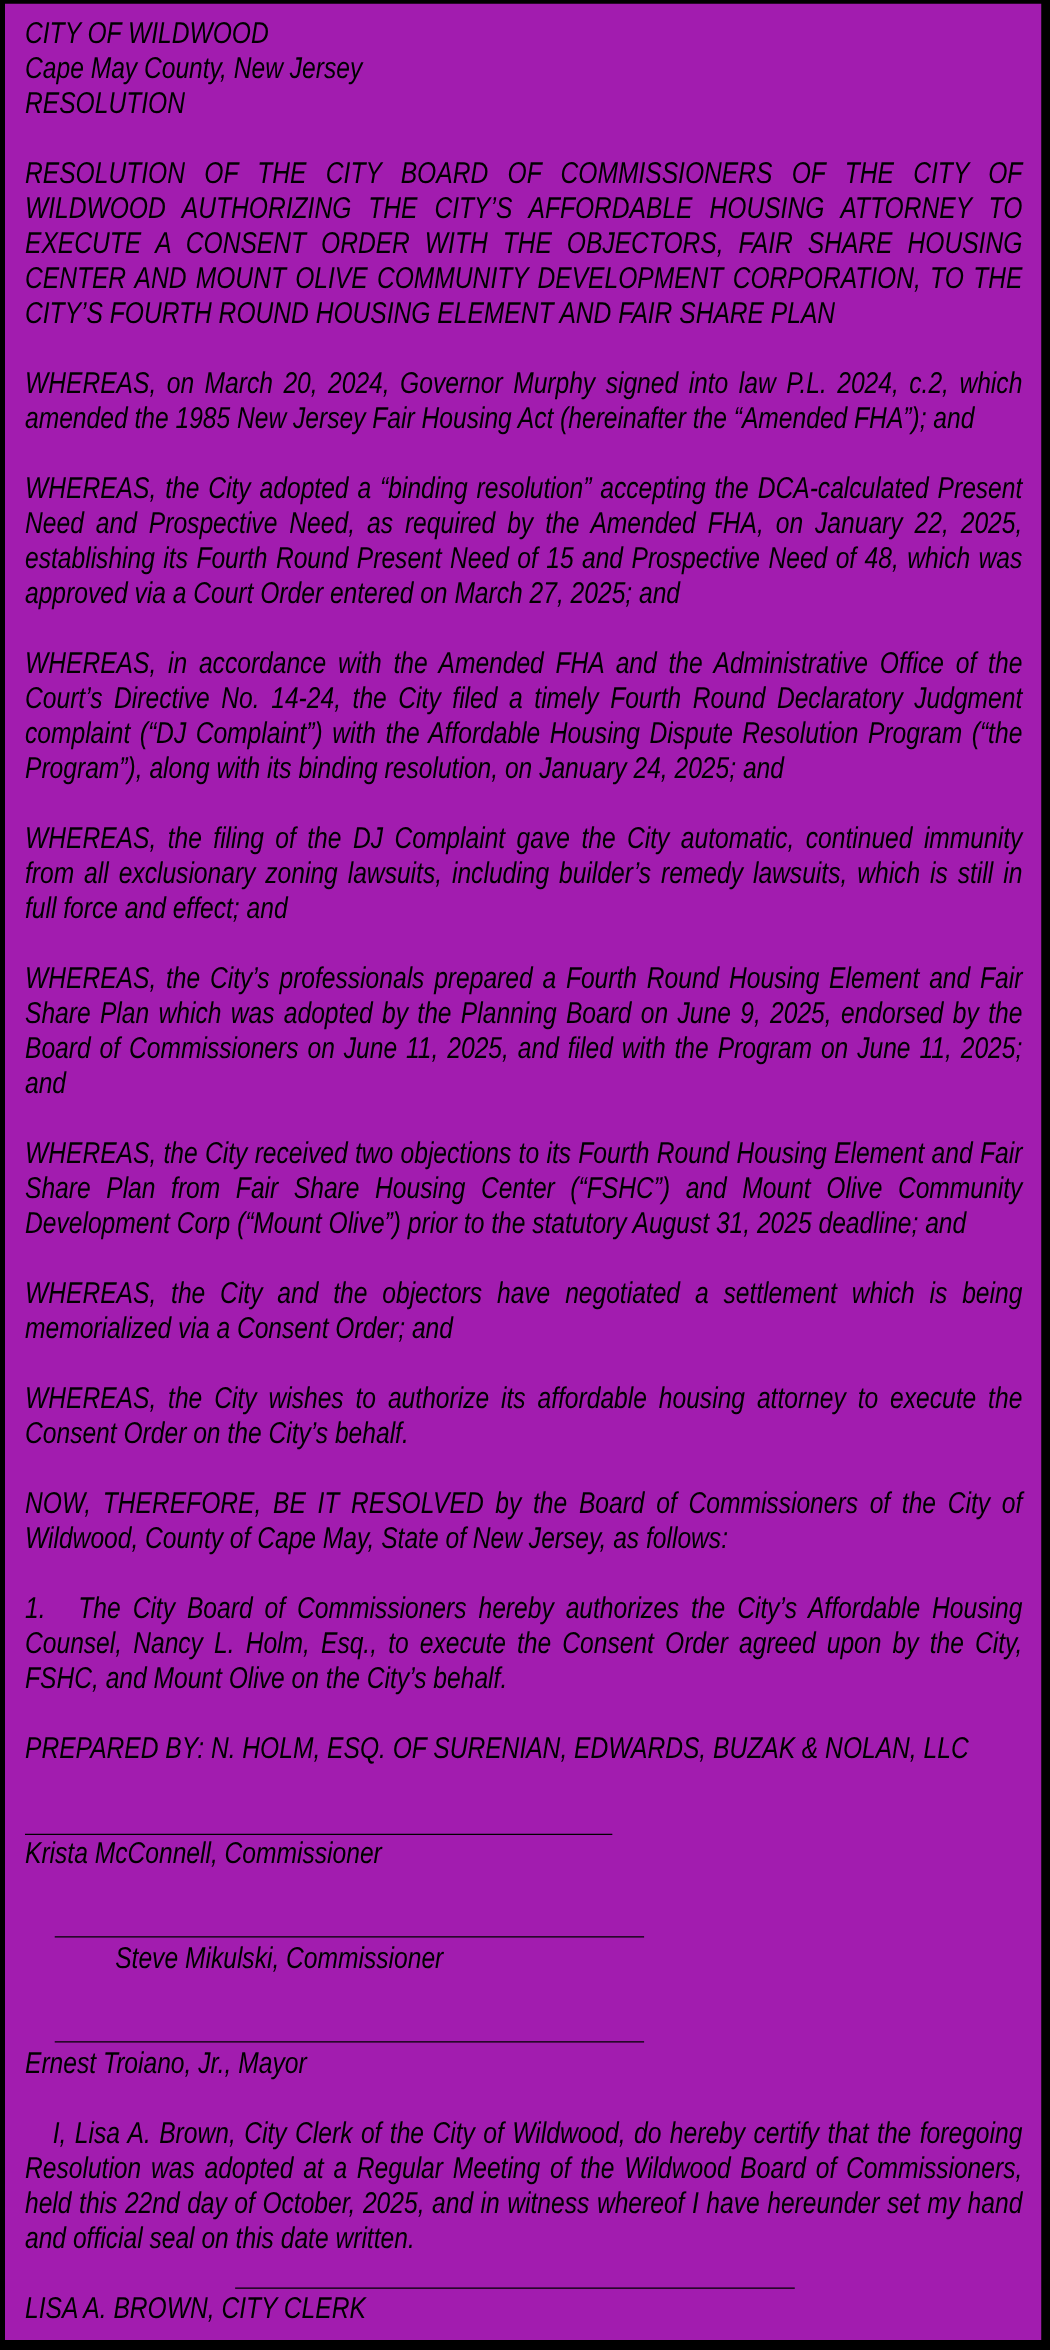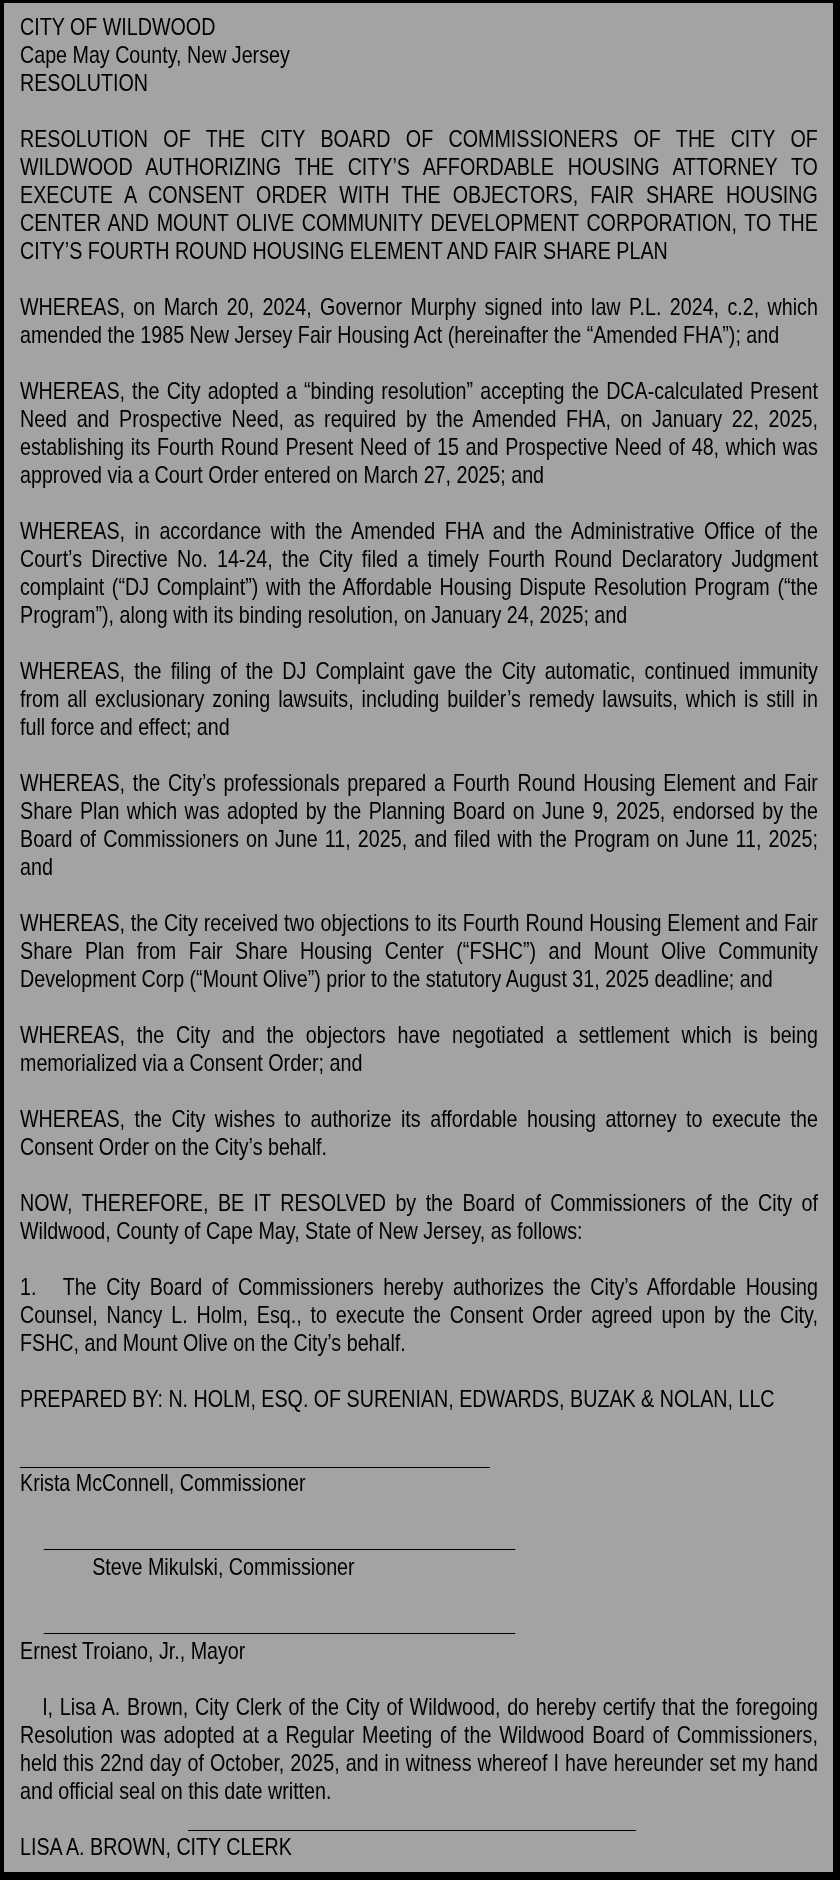--- a/index.html
+++ b/index.html
@@ -1,25 +1,26 @@
 <!DOCTYPE html>
 <html><head>
 <meta charset="utf-8">
 <style>
   html, body { margin: 0; padding: 0; background: #ffffff; }
   body { width: 840px; height: 1880px; overflow: hidden; }
   .page {
     position: relative;
     box-sizing: border-box;
     width: 840px; height: 1880px;
-    background: #a3a3a3;
+    background: #a21caf;
     border-top: 3px solid #000;
     border-left: 4px solid #000;
     border-right: 7px solid #000;
     border-bottom: 8px solid #000;
+    font-style: italic;
   }
   .text-area {
     position: absolute;
     left: 16px; top: 10px;
     width: 973px;
     transform: scaleX(0.82);
     transform-origin: 0 0;
     font-family: "Liberation Sans", sans-serif;
     font-size: 24px;
     line-height: 28px;

